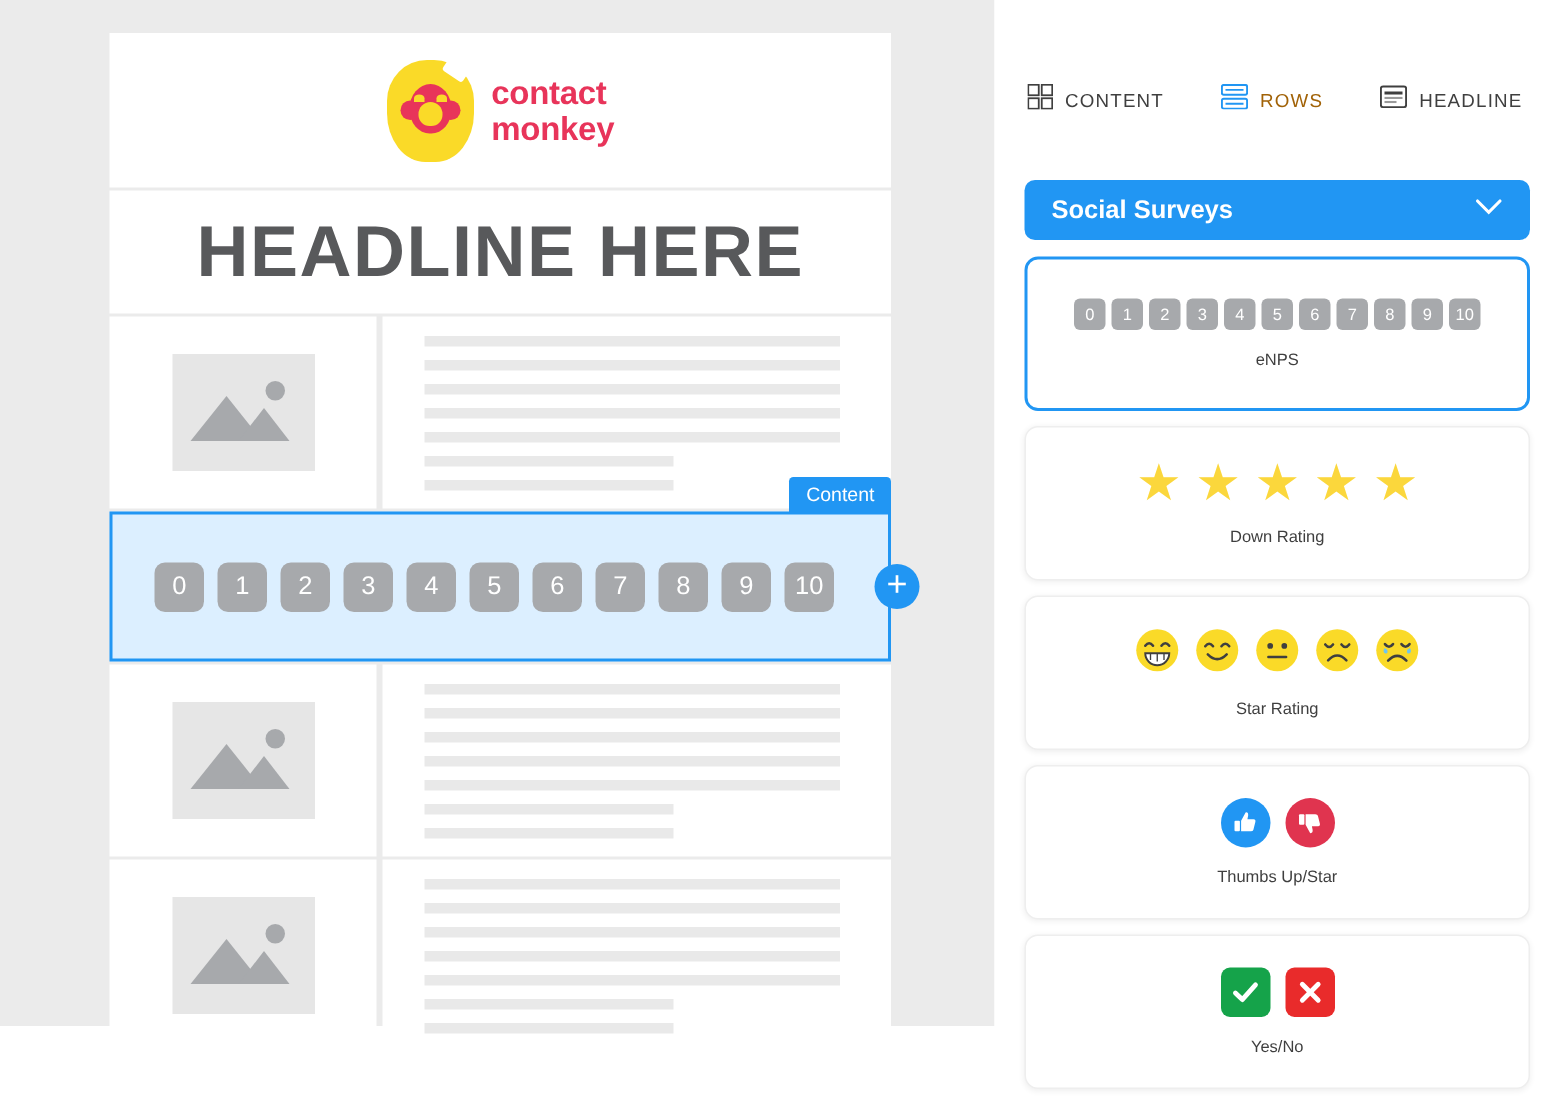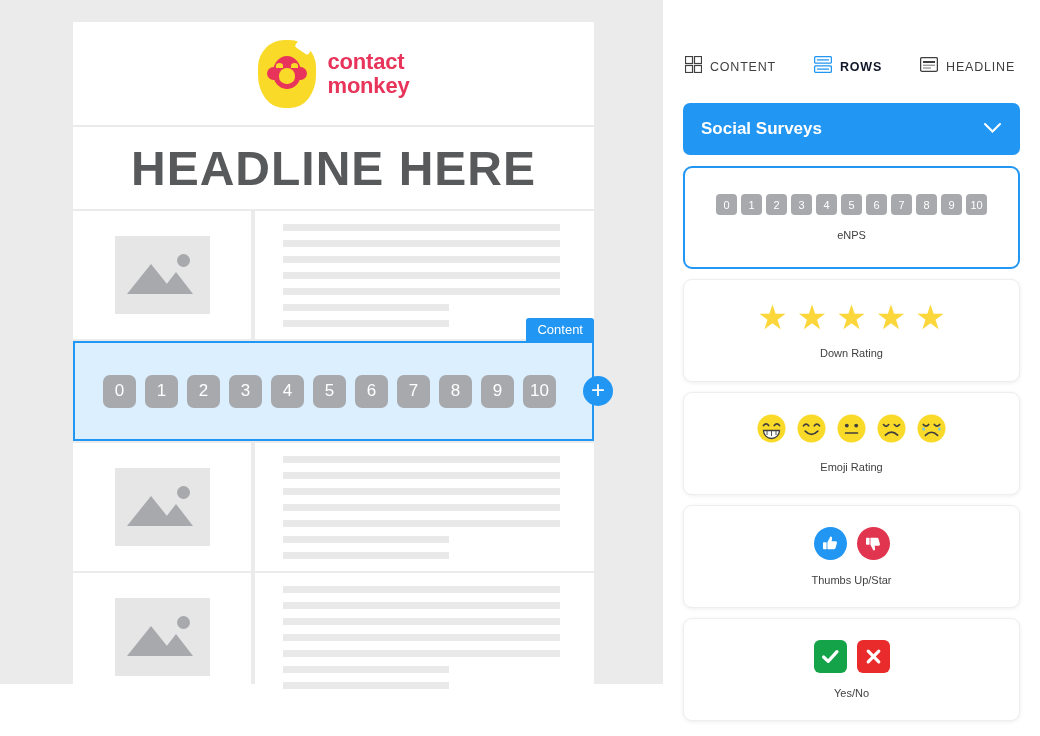--- a/index.html
+++ b/index.html
@@ -259,27 +259,27 @@
     align-items: center;
     gap: 8px;
     cursor: pointer;
   }
   .tab-label {
     font-size: 12.5px;
     letter-spacing: 0.8px;
     color: #3f3f3f;
     white-space: nowrap;
   }
-  .tab.active .tab-label { color: #0f172a; font-weight: bold; }
+  .tab.active .tab-label { color: #a16207; }
 
   .ico { display: block; }
 
   #section-header {
-    margin: 26px 20px 0 20px;
-    height: 52px;
+    margin: 42px 20px 0 20px;
+    height: 40px;
     background: #2196f3;
     border-radius: 7px;
     display: flex;
     align-items: center;
     justify-content: space-between;
     padding: 0 18px;
     cursor: pointer;
   }
   #section-title {
     color: #ffffff;
@@ -588,21 +588,21 @@
           <svg width="29" height="29" viewBox="0 0 29 29">
             <circle cx="14.5" cy="14.5" r="14" fill="#fada28"></circle>
             <path d="M6.3 10.4 q2.7 3.5 5.4 0" fill="none" stroke="#3f3f3f" stroke-width="1.7" stroke-linecap="round"></path>
             <path d="M17.3 10.4 q2.7 3.5 5.4 0" fill="none" stroke="#3f3f3f" stroke-width="1.7" stroke-linecap="round"></path>
             <path d="M8.4 21.4 q6.1 -6.3 12.2 0" fill="none" stroke="#3f3f3f" stroke-width="1.7" stroke-linecap="round"></path>
             <path d="M6 13 q-1.5 3 0.6 3.6 q2 0.4 1.2 -2.4 z" fill="#6ec6f0"></path>
             <path d="M23 13 q1.5 3 -0.6 3.6 q-2 0.4 -1.2 -2.4 z" fill="#6ec6f0"></path>
           </svg>
         </span>
       </div>
-      <div class="card-label">Emoji Rating</div>
+      <div class="card-label">Star Rating</div>
     </div>
 
     <div class="survey-card">
       <div class="thumbs">
         <span class="thumb-circle up">
           <svg width="19" height="19" viewBox="0 0 19 19">
             <path d="M6.4 8.2 L9.4 2.6 q1.9 -0.3 1.7 2 l-0.5 2.6 h4.1 q1.6 0.1 1.2 1.8 l-1.3 5.1 q-0.3 1.1 -1.7 1.1 H6.4 z" fill="#ffffff"></path>
             <rect x="2" y="8.2" width="3.6" height="7" rx="0.7" fill="#ffffff"></rect>
           </svg>
         </span>

